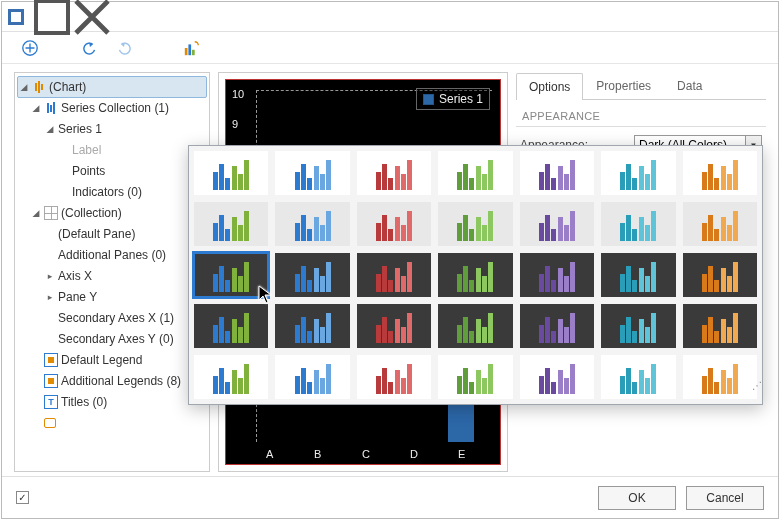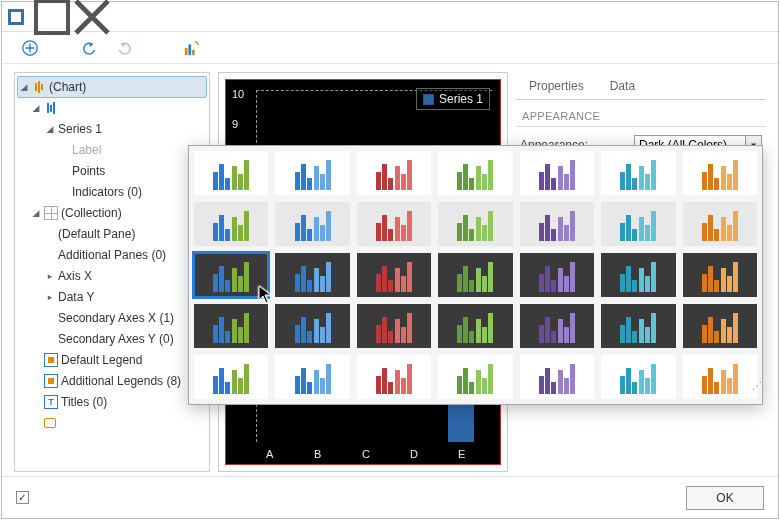--- a/index.html
+++ b/index.html
@@ -143,20 +143,21 @@
             </div>
           </li>
         <li>
             <div class="node d1">
               <span class="arrow">◢</span>
               <span class="node-icon series">
                 <span style="height:10px"></span>
                 <span style="height:7px"></span>
                 <span style="height:12px"></span>
               </span>
+              <span class="node-label">Series Collection (1)</span>
             </div>
           </li>
         <li>
             <div class="node d2">
               <span class="arrow">◢</span>
               <span class="node-label">Series 1</span>
             </div>
           </li>
         <li>
             <div class="node d3">
@@ -197,21 +198,21 @@
           </li>
         <li>
             <div class="node d2">
               <span class="arrow">▸</span>
               <span class="node-label">Axis X</span>
             </div>
           </li>
         <li>
             <div class="node d2">
               <span class="arrow">▸</span>
-              <span class="node-label">Data Y</span>
+              <span class="node-label">Pane Y</span>
             </div>
           </li>
         <li>
             <div class="node d2">
               <span class="arrow none">▸</span>
               <span class="node-label">Secondary Axes X (1)</span>
             </div>
           </li>
         <li>
             <div class="node d2">
@@ -268,39 +269,41 @@
         <span class="xt" style="left:40px">A</span>
         <span class="xt" style="left:88px">B</span>
         <span class="xt" style="left:136px">C</span>
         <span class="xt" style="left:184px">D</span>
         <span class="xt" style="left:232px">E</span>
       </div>
     </div>
 
     <div class="right-panel">
       <div class="tabs">
+        <div class="tab active">Options</div>
         <div class="tab">Properties</div>
         <div class="tab">Data</div>
       </div>
       <div class="section-head">APPEARANCE</div>
       <div class="prop-row">
         <label>Appearance:</label>
         <div class="select">
           <input readonly="" value="Dark (All Colors)" style="">
           <span class="dd">▼</span>
         </div>
       </div>
     </div>
   </div>
 
   <div class="footer">
     <label class="chk">
       <span class="box">✓</span>
     </label>
     <div class="btn">OK</div>
+    <div class="btn">Cancel</div>
   </div>
 </div>
 
 <div class="palette" id="palette">
     <div class="swatch bg-white">
       <div class="swatch-inner">
         <span class="sb">
           <i style="height: 18px; background: rgb(45, 123, 208);"></i>
           <i style="height: 26px; background: rgb(45, 123, 208);"></i>
           <i style="height: 12px; background: rgb(45, 123, 208);"></i>

